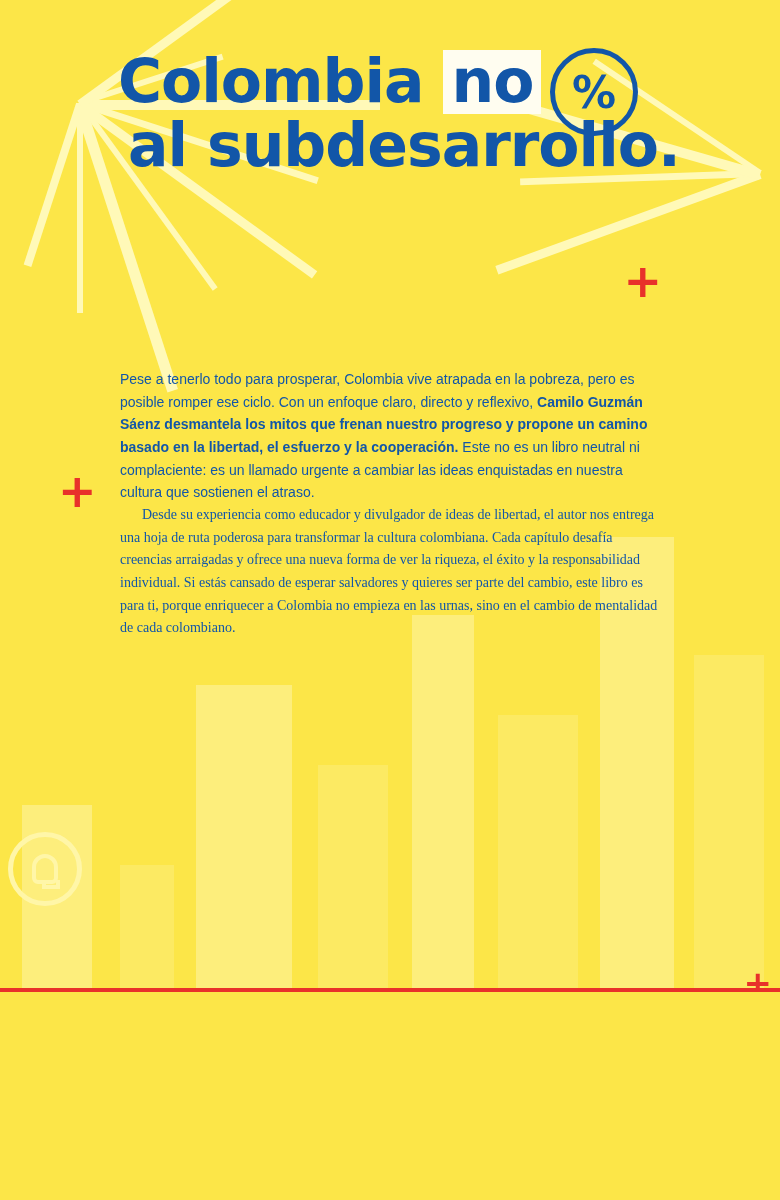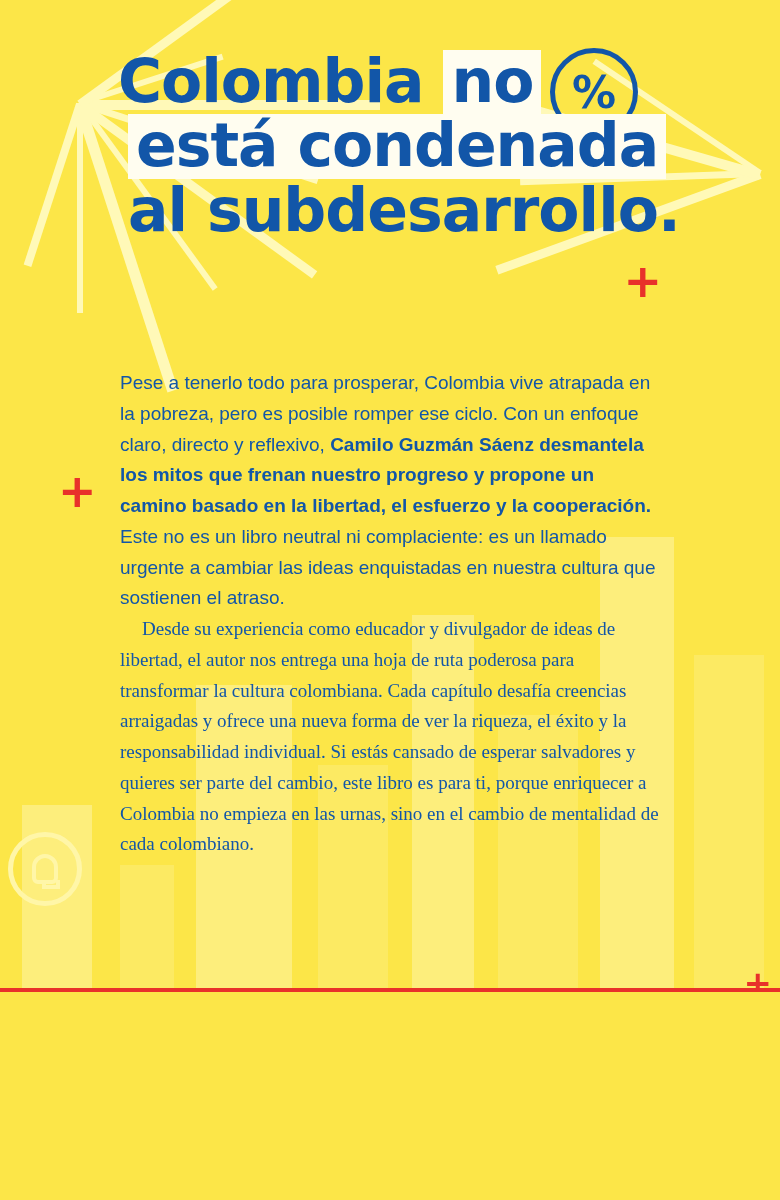--- a/index.html
+++ b/index.html
@@ -124,21 +124,21 @@
     display: inline-block;
   }
 
   
   .blurb {
     position: absolute;
     left: 120px;
     top: 368px;
     width: 540px;
     color: #1256A8;
-    font-size: 19px;
+    font-size: 14px;
     line-height: 1.62;
     font-family: "Liberation Sans", sans-serif;
   }
   .blurb p { margin: 0; }
   .blurb p.indent { text-indent: 22px; font-family: Liberation Serif, serif; }
   .blurb strong { font-weight: bold; }
 
   
   .rule {
     position: absolute;
@@ -193,21 +193,20 @@
   <div class="circle-outline pct-circle">%</div>
 
   <div class="plus p1">+</div>
   <div class="plus p2">+</div>
   <div class="plus p3">+</div>
 
   <div class="headline">
     <span class="line l1">
       <span>Colombia </span><span class="hl">no</span>
     </span>
-    <span class="line l2"><span class="hl">está condenada</span></span>
     <span class="line l3"><span>al subdesarrollo.</span></span>
   </div>
 
   <div class="blurb">
     <p><span>Pese a tenerlo todo para prosperar, Colombia vive atrapada en la pobreza, pero es posible romper ese ciclo. Con un enfoque claro, directo y reflexivo, </span><strong>Camilo Guzmán Sáenz desmantela los mitos que frenan nuestro progreso y propone un camino basado en la libertad, el esfuerzo y la cooperación.</strong><span> Este no es un libro neutral ni complaciente: es un llamado urgente a cambiar las ideas enquistadas en nuestra cultura que sostienen el atraso.</span></p>
     <p class="indent">Desde su experiencia como educador y divulgador de ideas de libertad, el autor nos entrega una hoja de ruta poderosa para transformar la cultura colombiana. Cada capítulo desafía creencias arraigadas y ofrece una nueva forma de ver la riqueza, el éxito y la responsabilidad individual. Si estás cansado de esperar salvadores y quieres ser parte del cambio, este libro es para ti, porque enriquecer a Colombia no empieza en las urnas, sino en el cambio de mentalidad de cada colombiano.</p>
   </div>
 
   <div class="rule"></div>
 

